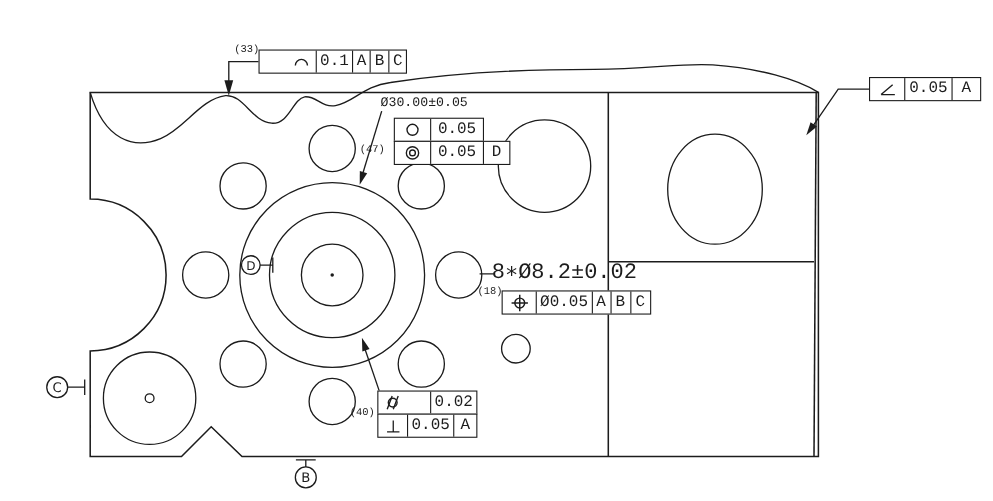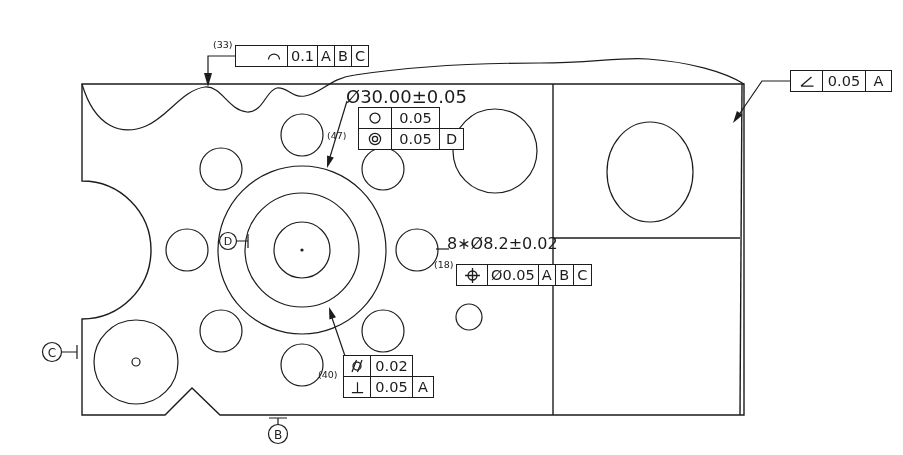--- a/index.html
+++ b/index.html
@@ -1,36 +1,36 @@
 <!DOCTYPE html>
 <html><head>
 <meta charset="utf-8">
 <style>
   html,body{margin:0;padding:0;background:#ffffff;}
   .stage{
     position:relative;width:903px;height:455px;background:#ffffff;overflow:hidden;
     font-family:"DejaVu Sans","Liberation Sans",sans-serif;color:#1c1c1c;
   }
   .stage svg.draw{position:absolute;left:0;top:0;}
-  .overlay{position:absolute;left:0;top:0;width:903px;height:455px;}
+  .overlay{position:absolute;left:0;top:0;width:903px;height:455px;font-family:Liberation Mono, monospace;}
   
   .fcf{
     position:absolute;display:flex;align-items:stretch;background:#fff;
     border:1.4px solid #1c1c1c;height:20px;box-sizing:content-box;
     font-size:14.5px;line-height:1;white-space:nowrap;
   }
   .fcf .cell{
     display:flex;align-items:center;justify-content:center;
     padding:0 3px;border-left:1.4px solid #1c1c1c;box-sizing:border-box;
   }
   .fcf .cell:first-child{border-left:none;}
   .fcf .sym{padding:0 4px;}
   .fcf svg{display:block;}
   .dim{
-    position:absolute;font-size:18px;letter-spacing:0px;white-space:nowrap;
+    position:absolute;font-size:12px;letter-spacing:0px;white-space:nowrap;
   }
   .flabel{
     position:absolute;font-size:9.5px;white-space:nowrap;
   }
   .watermark{
     position:absolute;display:flex;align-items:center;gap:8px;
     font-size:23px;letter-spacing:2px;white-space:nowrap;
   }
   .sym-ico{stroke:#1c1c1c;fill:none;stroke-width:1.25;}
 </style>
@@ -149,37 +149,37 @@
       <span class="cell sym" style="width:32px;">
         <svg width="16" height="16" viewBox="0 0 16 16" class="sym-ico">
             <circle cx="8" cy="8" r="5.6"></circle>
             <circle cx="8" cy="8" r="2.6"></circle>
           </svg>
       </span>
       <span class="cell" style="min-width:48px;">0.05</span>
       <span class="cell" style="min-width:24px;">D</span>
     </div>
 
-    <div class="dim" style="left:447px;top:234px;font-size:16px;">8∗Ø8.2±0.02</div>
+    <div class="dim" style="left:447px;top:234px;font-size:20px;">8∗Ø8.2±0.02</div>
     <span class="flabel" style="left:434px;top:259px;">(18)</span>
     <div class="fcf" style="left:456px;top:264px;">
       <span class="cell sym" style="width:30px;">
         <svg width="17" height="17" viewBox="0 0 16 16" class="sym-ico">
             <circle cx="8" cy="8" r="4.2"></circle>
             <path d="M8,1 L8,15 M1,8 L15,8"></path>
           </svg>
       </span>
       <span class="cell" style="min-width:42px;">Ø0.05</span>
       <span class="cell" style="min-width:17px;">A</span>
       <span class="cell" style="min-width:18px;">B</span>
       <span class="cell" style="min-width:18px;">C</span>
     </div>
 
     <span class="flabel" style="left:318px;top:369px;">(40)</span>
-    <div class="fcf" style="left:343px;top:355px;">
+    <div class="fcf" style="left:343px;top:355px;gap:21px;">
       <span class="cell sym" style="width:26px;">
         <svg width="16" height="16" viewBox="0 0 16 16" class="sym-ico">
             <circle cx="8" cy="8" r="4"></circle>
             <path d="M3,14 L7.5,2 M8.5,14 L13,2"></path>
           </svg>
       </span>
       <span class="cell" style="min-width:42px;">0.02</span>
     </div>
     <div class="fcf" style="left:343px;top:376px;">
       <span class="cell sym" style="width:26px;">

